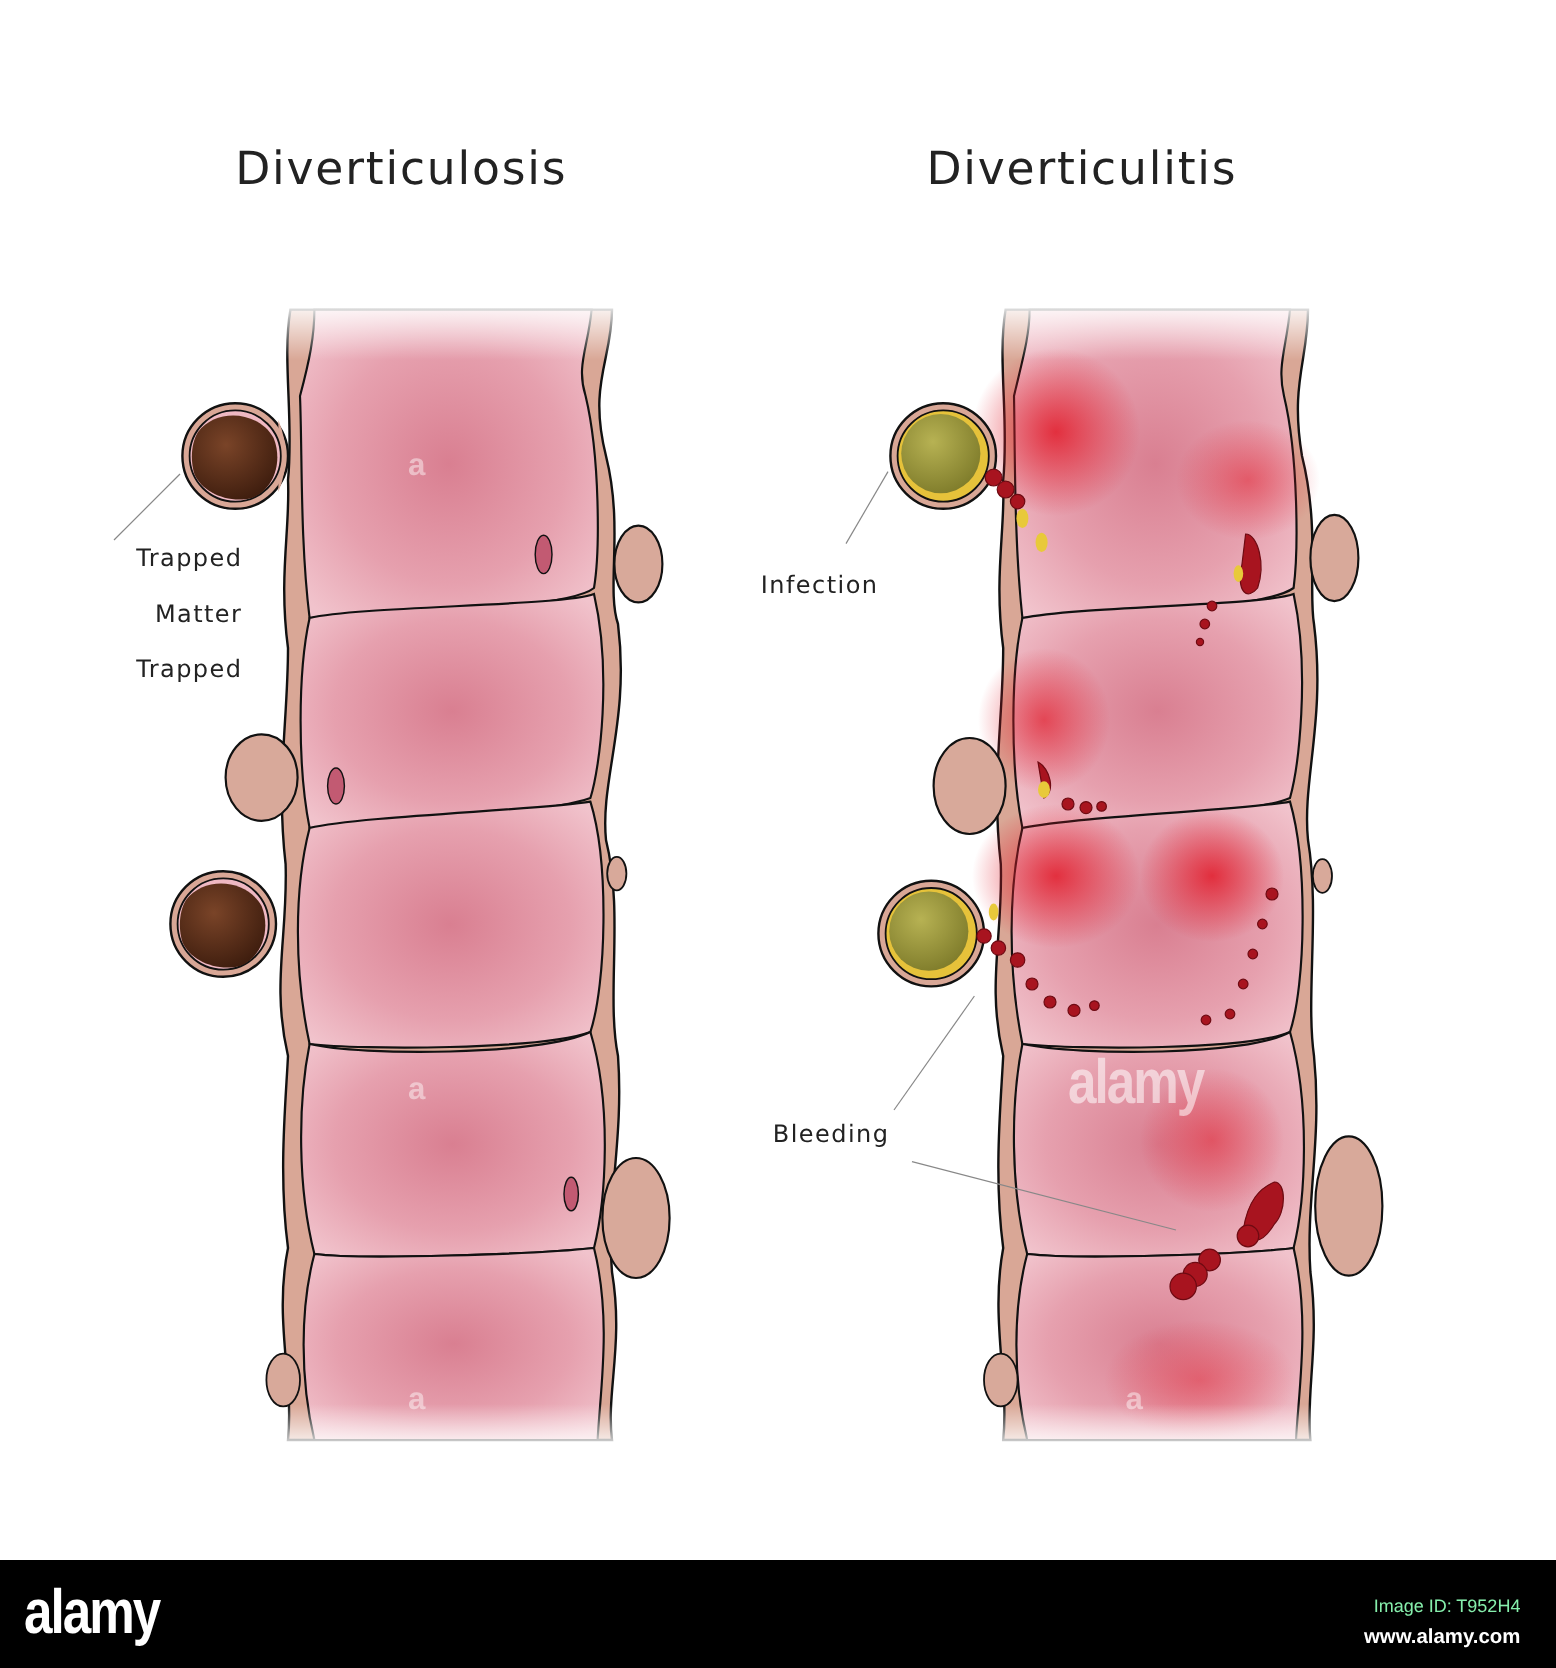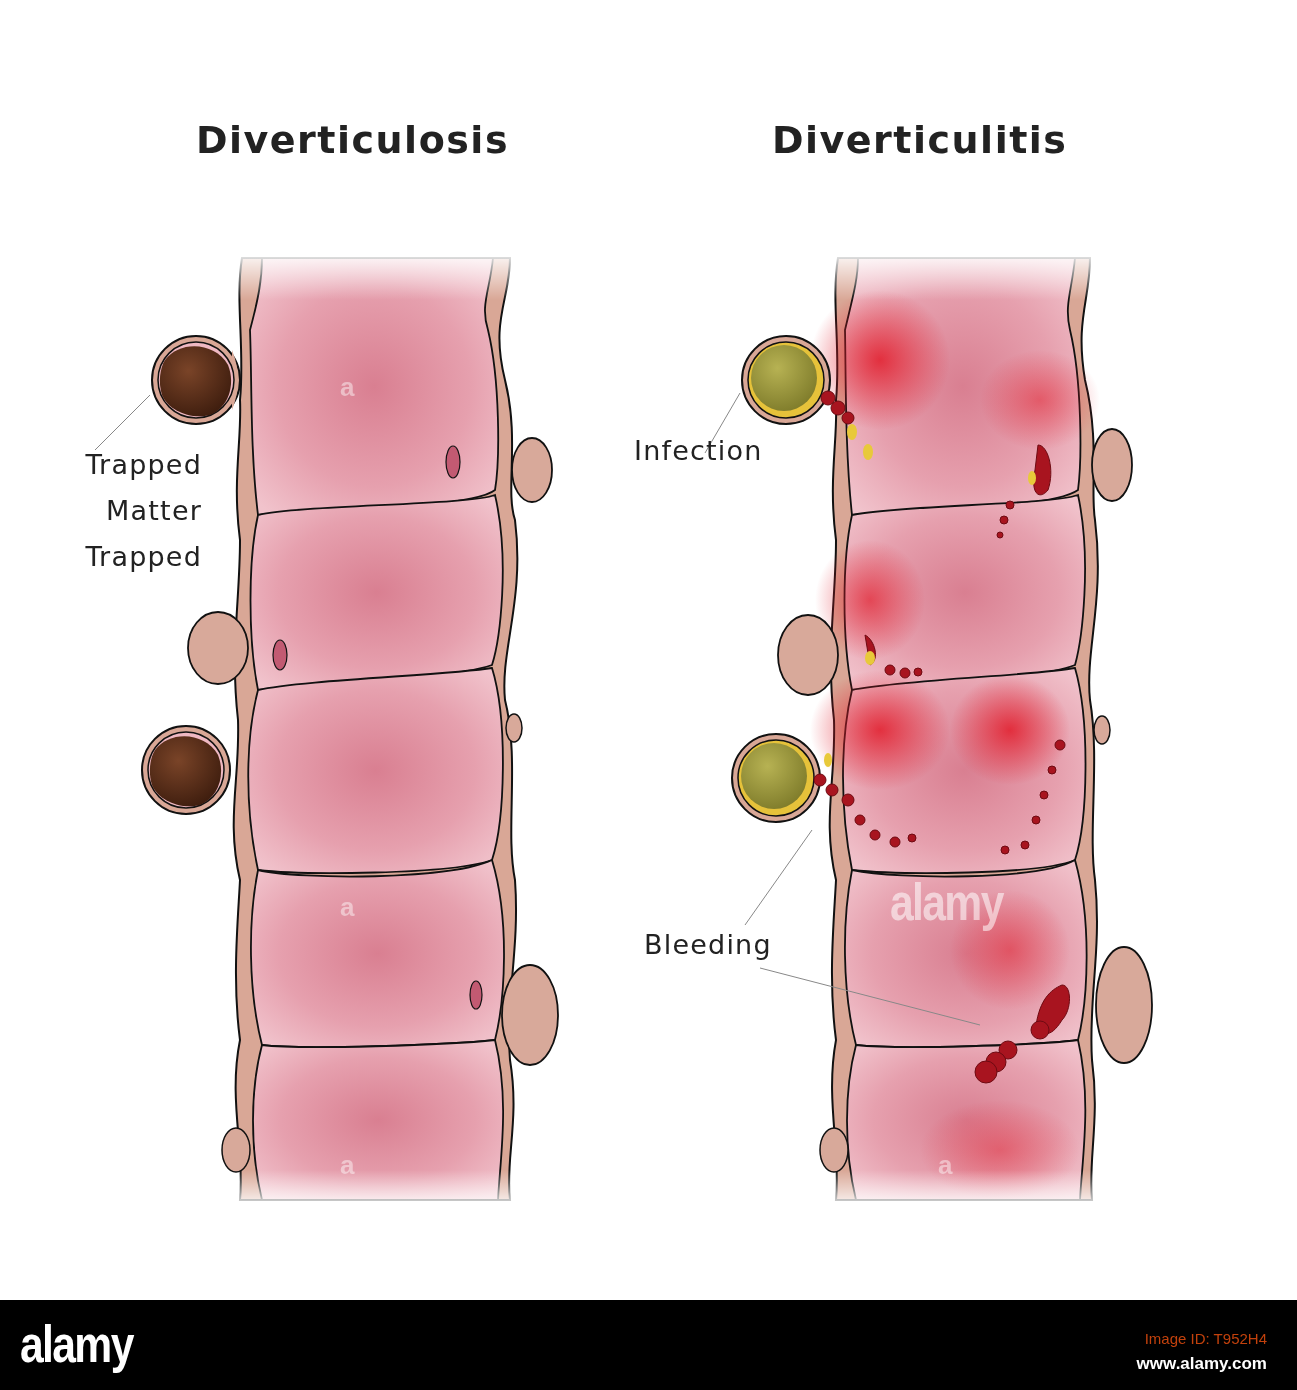--- a/index.html
+++ b/index.html
@@ -1,22 +1,22 @@
 <!DOCTYPE html>
 <html><head>
 <meta charset="utf-8">
 <style>
   html, body { margin:0; padding:0; }
   body { width:1297px; height:1390px; background:#ffffff; position:relative; overflow:hidden; font-family:"DejaVu Sans", sans-serif; }
-  .title { position:absolute; top:118px; font-size:38px; color:#222; letter-spacing:1.5px; font-weight:bold; }
-  .label { position:absolute; font-size:27px; color:#222; letter-spacing:1.2px; line-height:46px; }
+  .title { position:absolute; top:118px; font-size:38px; color:#222; letter-spacing:1.5px; font-weight:normal; }
+  .label { position:absolute; font-size:20px; color:#222; letter-spacing:1.2px; line-height:46px; }
   svg.illus { position:absolute; left:0; top:0; }
   .footer { position:absolute; left:0; top:1300px; width:1297px; height:90px; background:#000; }
   .footer .logo { position:absolute; left:20px; top:14px; color:#fff; font-family:"Liberation Sans", sans-serif; font-weight:bold; font-size:52px; letter-spacing:-2px; transform:scaleX(0.82); transform-origin:left; }
-  .footer .imgid { position:absolute; right:30px; top:30px; color:#c2410c; font-family:"Liberation Sans", sans-serif; font-size:15px; text-align:right; }
+  .footer .imgid { position:absolute; right:30px; top:30px; color:#86efac; font-family:"Liberation Sans", sans-serif; font-size:15px; text-align:right; }
   .footer .url { position:absolute; right:30px; top:54px; color:#fff; font-family:"Liberation Sans", sans-serif; font-size:17px; font-weight:bold; text-align:left; }
   .watermark { position:absolute; color:rgba(255,255,255,0.55); font-family:"Liberation Sans", sans-serif; font-weight:bold; font-size:52px; letter-spacing:-2px; transform:scaleX(0.82); transform-origin:left; }
   .wm-a { position:absolute; color:rgba(255,255,255,0.45); font-family:"Liberation Sans", sans-serif; font-weight:bold; font-size:26px; }
 </style>
 </head>
 <body>
 
 <div class="title" style="left:196px;">Diverticulosis</div>
 <div class="title" style="left:772px;">Diverticulitis</div>
 
@@ -171,20 +171,20 @@
 <div class="wm-a" style="left:340px; top:892px;">a</div>
 <div class="wm-a" style="left:340px; top:1150px;">a</div>
 <div class="wm-a" style="left:938px; top:1150px;">a</div>
 <div class="watermark" style="left:890px; top:872px;">alamy</div>
 
 <div class="label" style="left:52px; top:442px; text-align:right; width:150px;">
   <div>Trapped</div>
   <div>Matter</div>
   <div>Trapped</div>
 </div>
-<div class="label" style="left:634px; top:428px;">Infection</div>
+<div class="label" style="left:634px; top:464px;">Infection</div>
 <div class="label" style="left:644px; top:922px;">Bleeding</div>
 
 <div class="footer">
   <div class="logo">alamy</div>
   <div class="imgid">Image ID: T952H4</div>
   <div class="url">www.alamy.com</div>
 </div>
 
 </body></html>

